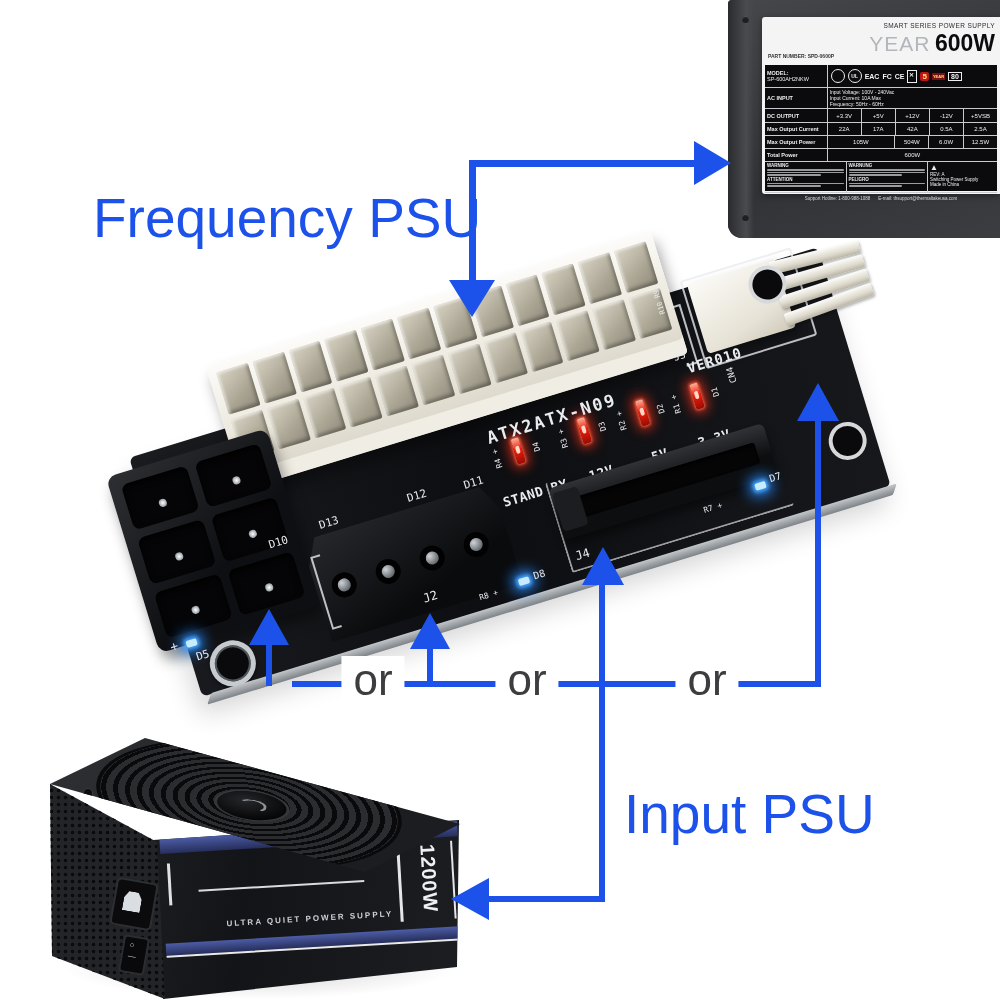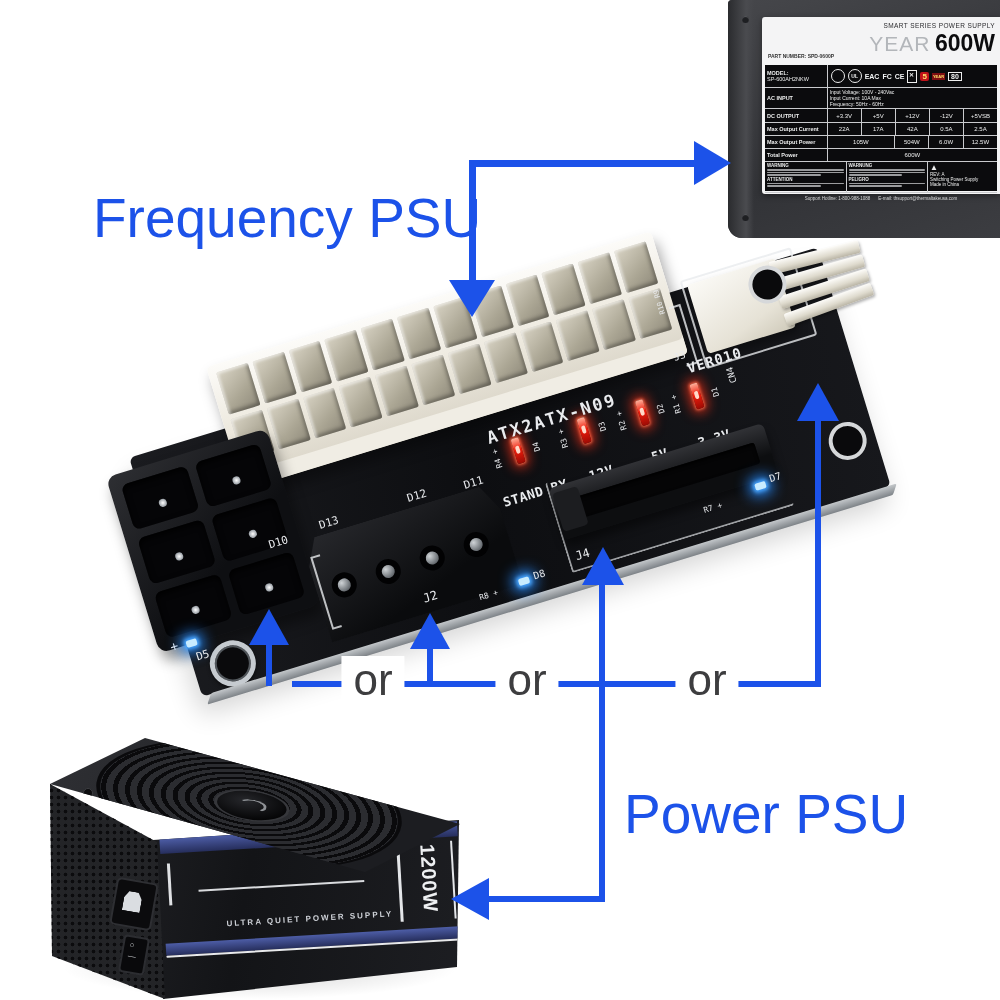--- a/index.html
+++ b/index.html
@@ -280,21 +280,21 @@
           <div class="foot">
             <span>Support Hotline: 1-800-988-1088</span>
             <span>E-mail: thsupport@thermaltakeusa.com</span>
           </div>
         </div>
       </div>
     </div>
   </div>
 
   <div class="blue-label" style="left:93px;top:186px;">Frequency PSU</div>
-  <div class="blue-label" style="left:624px;top:782px;">Power PSU</div>
+  <div class="blue-label" style="left:624px;top:782px;">Input PSU</div>
 
   <div class="bl" style="left:469px;top:160px;width:228px;height:7px;"></div>
   <div class="tri right" style="left:694px;top:141px;"></div>
   <div class="bl" style="left:469px;top:163px;width:7px;height:118px;"></div>
   <div class="tri down" style="left:449px;top:280px;"></div>
 
   <div class="bl" style="left:292px;top:681px;width:529px;height:6px;"></div>
   <div class="bl" style="left:266px;top:642px;width:6px;height:44px;"></div>
   <div class="tri up" style="left:249px;top:609px;"></div>
   <div class="bl" style="left:427px;top:646px;width:6px;height:40px;"></div>

